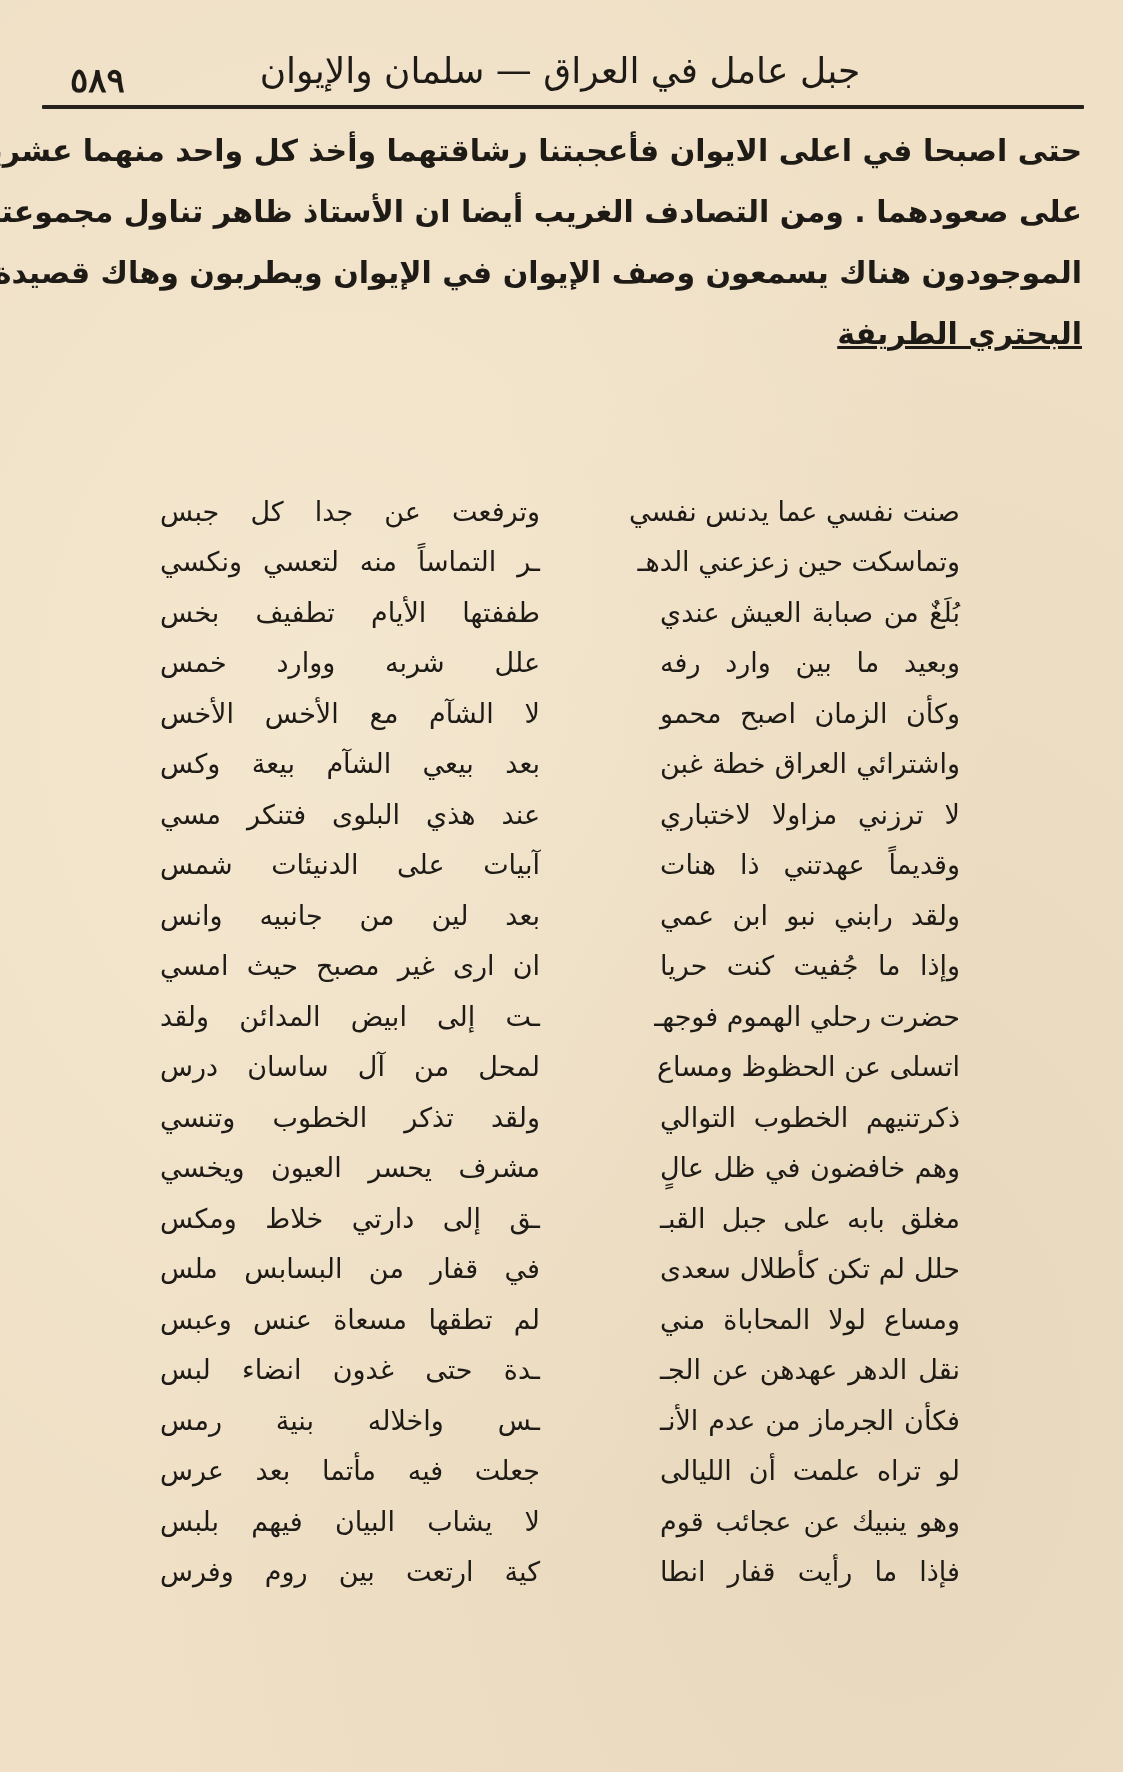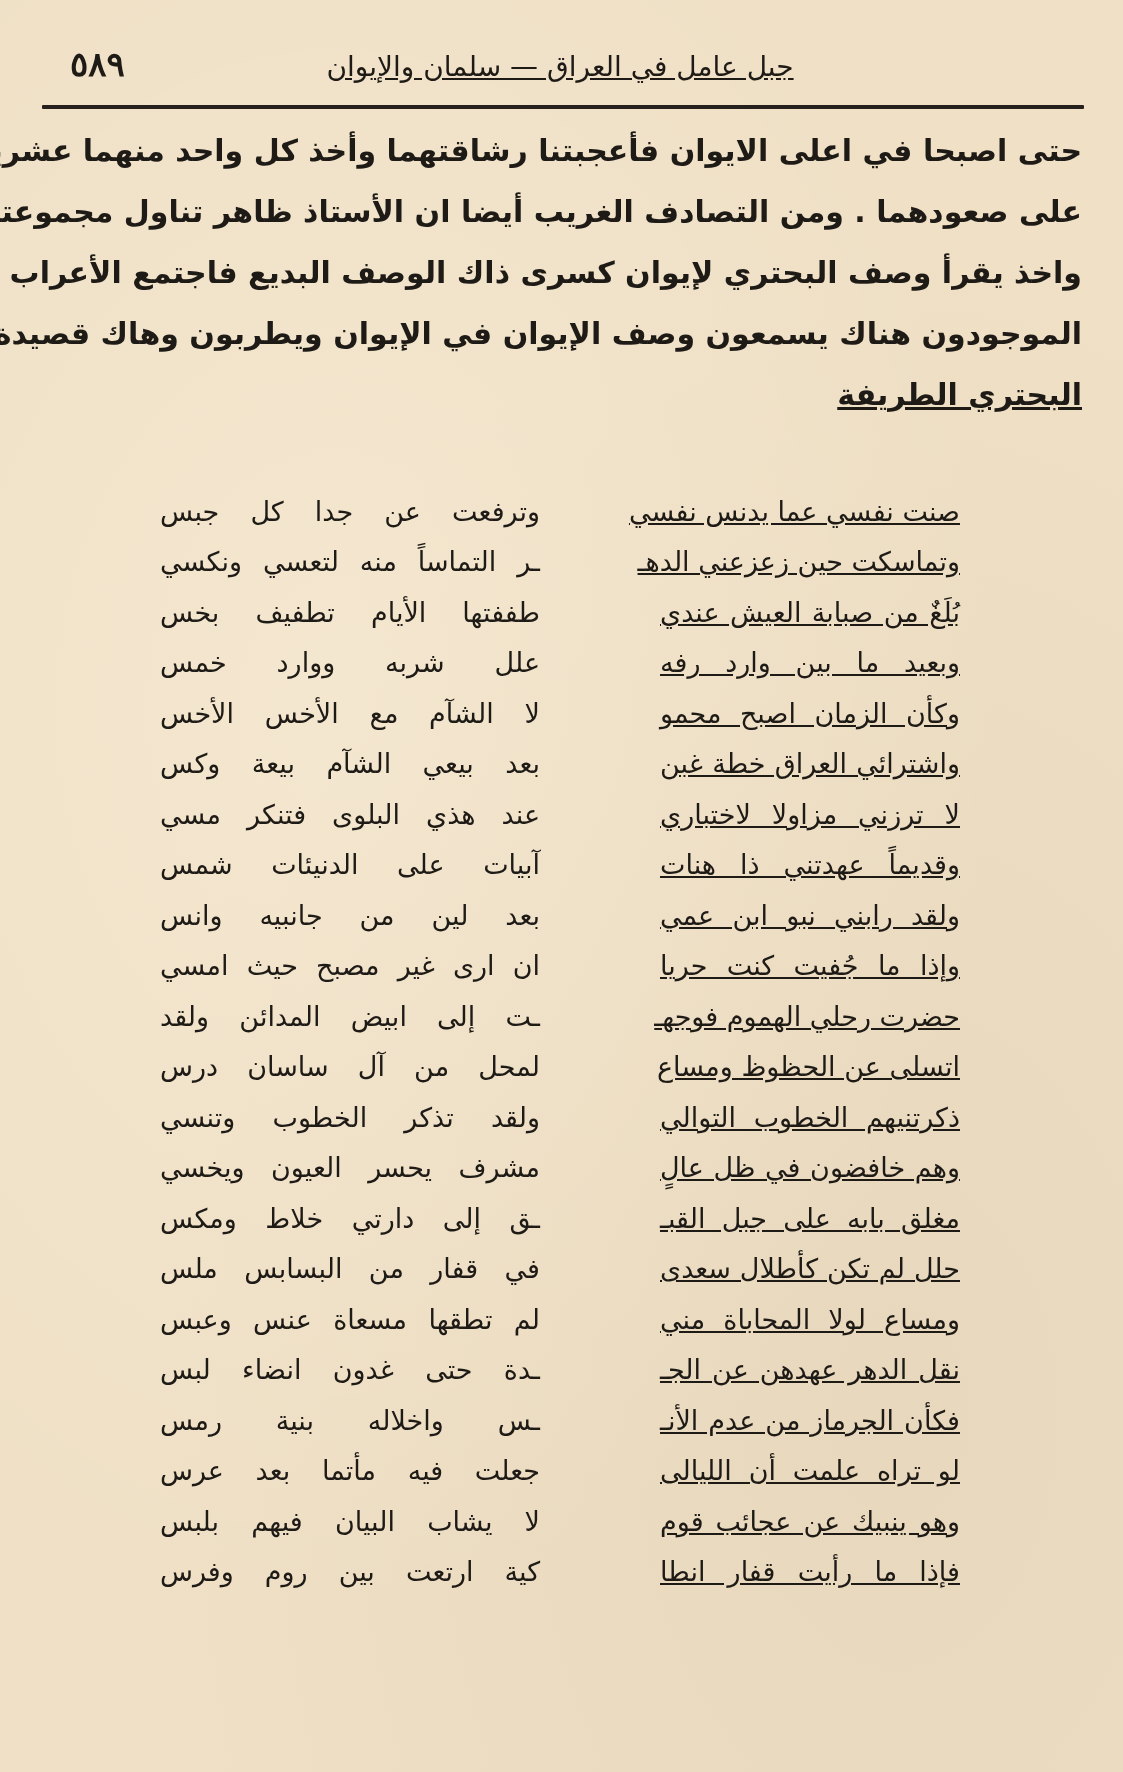--- a/index.html
+++ b/index.html
@@ -26,37 +26,36 @@
   .running-head {
     position: absolute;
     top: 44px;
     left: 40px;
     width: 1040px;
     height: 50px;
   }
   .page-number {
     position: absolute;
     left: 30px;
-    top: 0;
+    top: 16px;
     font-size: 34px;
     font-weight: bold;
     font-family: Liberation Sans, sans-serif;
     direction: rtl;
     letter-spacing: 2px;
   }
   .running-title {
     position: absolute;
     left: 0;
     right: 0;
     top: 6px;
     text-align: center;
     direction: rtl;
-    font-size: 28px;
+    font-size: 36px;
     font-family: "DejaVu Sans", sans-serif;
-    text-decoration: underline;
   }
   .rule {
     position: absolute;
     top: 105px;
     left: 42px;
     width: 1042px;
     height: 4px;
     background: #26211c;
     border-radius: 1px;
   }
@@ -100,42 +99,40 @@
   }
   .hemistich {
     width: 380px;
     white-space: nowrap;
     text-align: justify;
     text-align-last: justify;
   }
   .hemistich.first {
     width: 300px;
     margin-left: 0;
-    text-decoration: underline;
   }
   .gap {
     width: 120px;
   }
 </style>
 </head>
 <body>
 
 <div class="page">
 
   <div class="running-head">
     <span class="page-number">٥٨٩</span>
     <div class="running-title">جبل عامل في العراق — سلمان والإيوان</div>
   </div>
 
   <div class="rule"></div>
 
   <div class="prose">
     <span class="line">حتى اصبحا في اعلى الايوان فأعجبتنا رشاقتهما وأخذ كل واحد منهما عشرين فلسا أجرا</span>
     <span class="line">على صعودهما . ومن التصادف الغريب أيضا ان الأستاذ ظاهر تناول مجموعته الشعرية</span>
-    <span class="line">واخذ يقرأ وصف البحتري لإيوان كسرى ذاك الوصف البديع فاجتمع الأعراب</span>
     <span class="line">الموجودون هناك يسمعون وصف الإيوان في الإيوان ويطربون وهاك قصيدة</span>
     <span class="line last">البحتري الطريفة</span>
   </div>
 
   <div class="poem">
     <div class="verse">
       <span class="hemistich first">صنت نفسي عما يدنس نفسي</span>
       <span class="gap"></span>
       <span class="hemistich second">وترفعت عن جدا كل جبس</span>
     </div>

